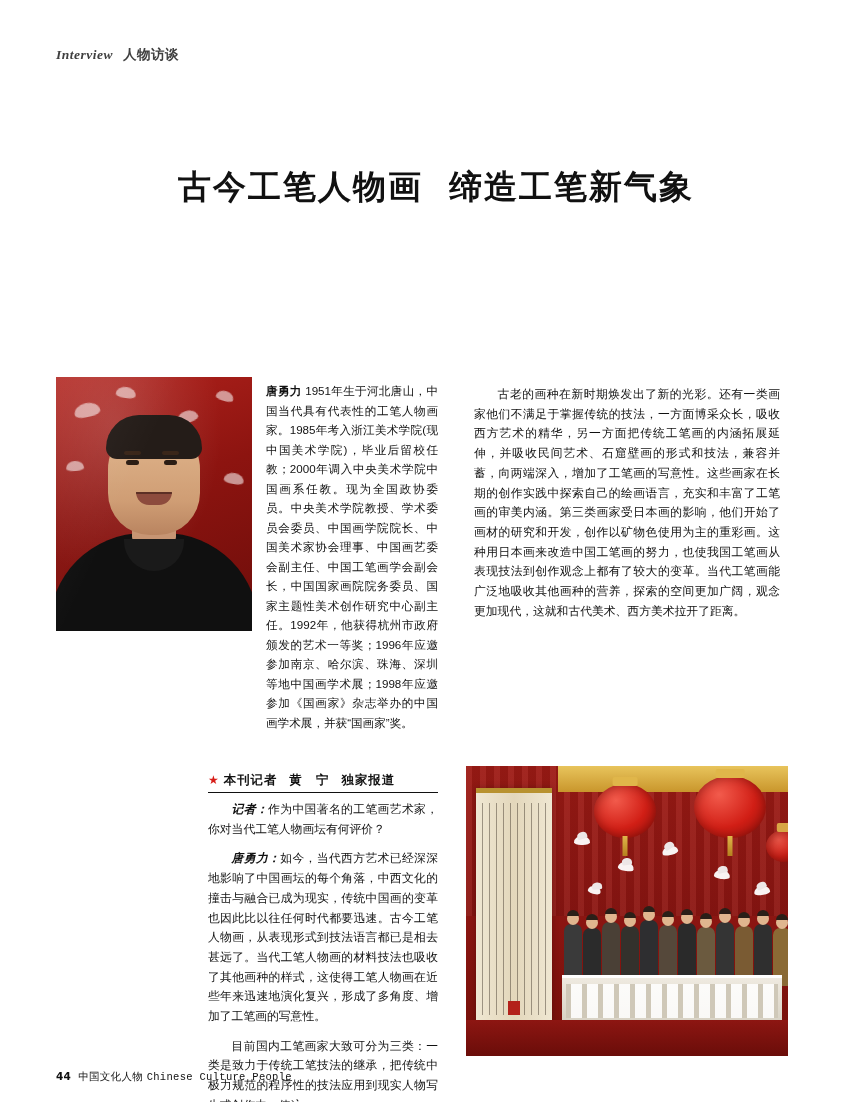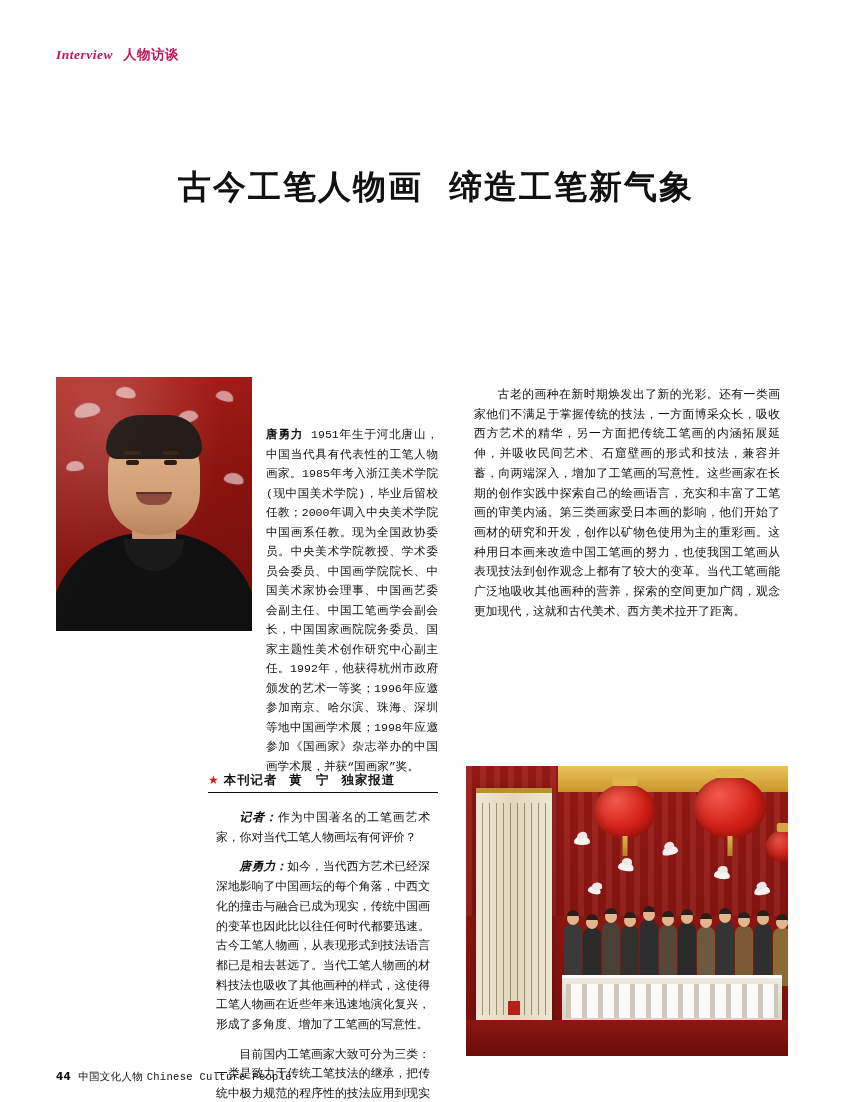--- a/index.html
+++ b/index.html
@@ -23,21 +23,21 @@
     height: 1102px;
     background: #fff;
   }
 
   
   .runhead {
     position: absolute;
     left: 56px;
     top: 46px;
     font-size: 13.5px;
-    color: #be185d;
+    color: #404040;
     letter-spacing: 0.5px;
     white-space: nowrap;
   }
   .runhead .en {
     font-family: "Liberation Serif", serif;
     font-style: italic;
     font-weight: 600;
     margin-right: 10px;
   }
   .runhead .cn {
@@ -196,22 +196,21 @@
   
   .bio {
     position: absolute;
     left: 266px;
     top: 381px;
     width: 172px;
     font-size: 11.6px;
     line-height: 19.5px;
     text-align: justify;
     color: #111;
-    font-family: Liberation Mono, monospace;
-    margin-top: 44px;
+    font-family: Liberation Sans, sans-serif;
   }
   .bio b { font-weight: 700; }
 
   
   .col-right-top {
     position: absolute;
     left: 466px;
     top: 377px;
     width: 322px;
     font-size: 11.8px;
@@ -253,21 +252,21 @@
     position: absolute;
     left: 208px;
     top: 800px;
     width: 230px;
     font-size: 11.8px;
     line-height: 19.7px;
     text-align: justify;
     color: #111;
     font-family: "DejaVu Sans", "Liberation Sans", sans-serif;
   }
-  .col-left-bottom p { margin: 8px; text-indent: 2em; }
+  .col-left-bottom p { margin: 0; text-indent: 2em; }
   .col-left-bottom p + p { margin-top: 10px; }
   .col-left-bottom .spk { font-weight: 700; font-style: italic; }
 
   
   .artwork {
     position: absolute;
     left: 466px;
     top: 766px;
     width: 322px;
     height: 290px;

